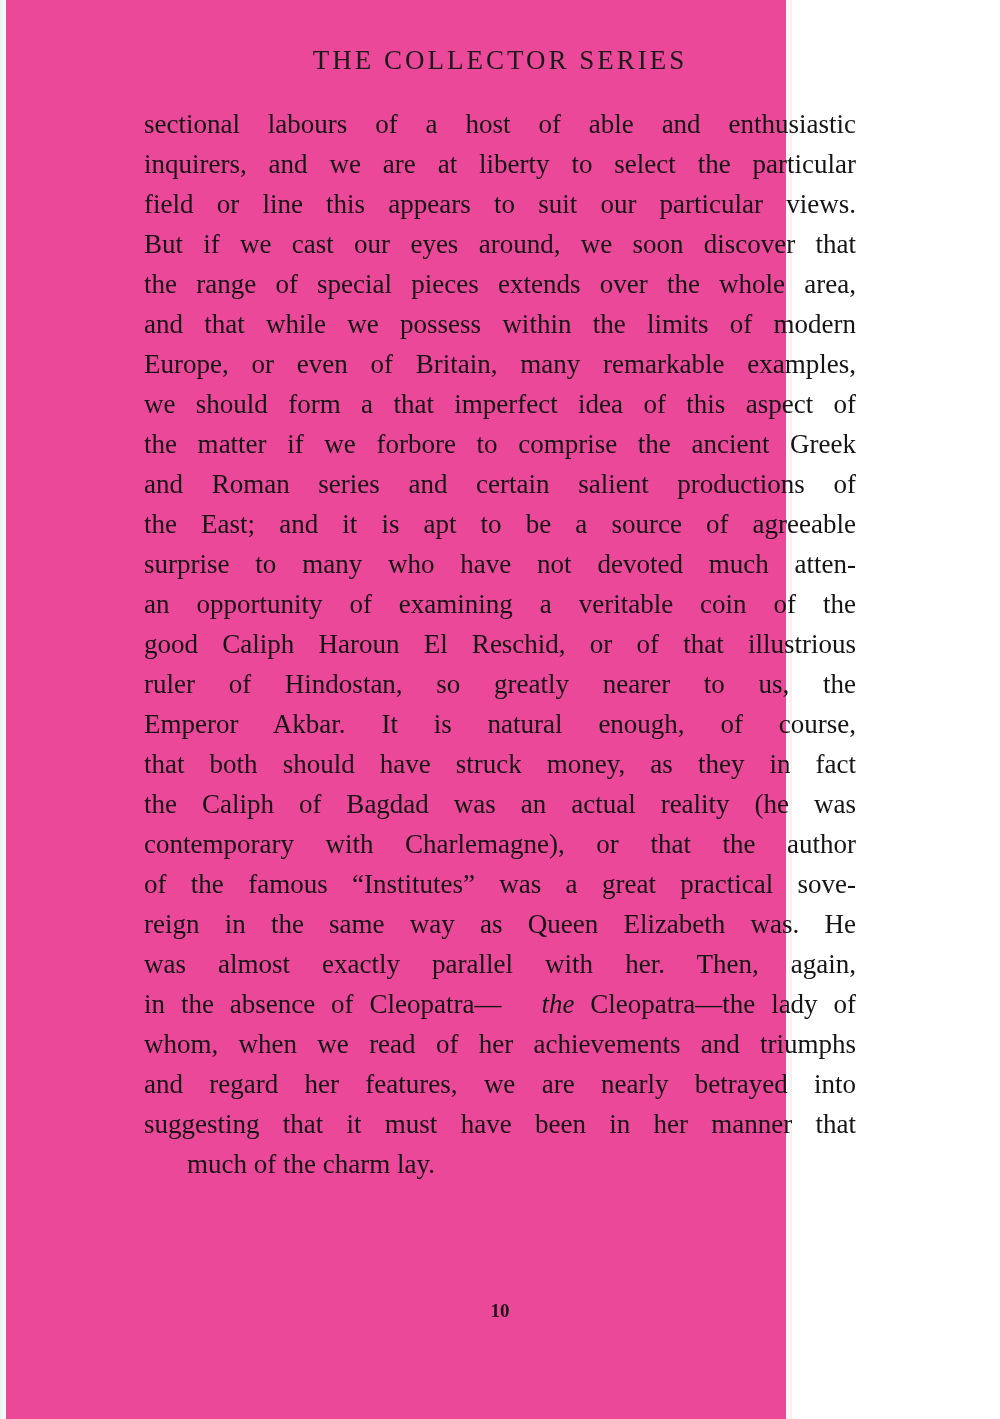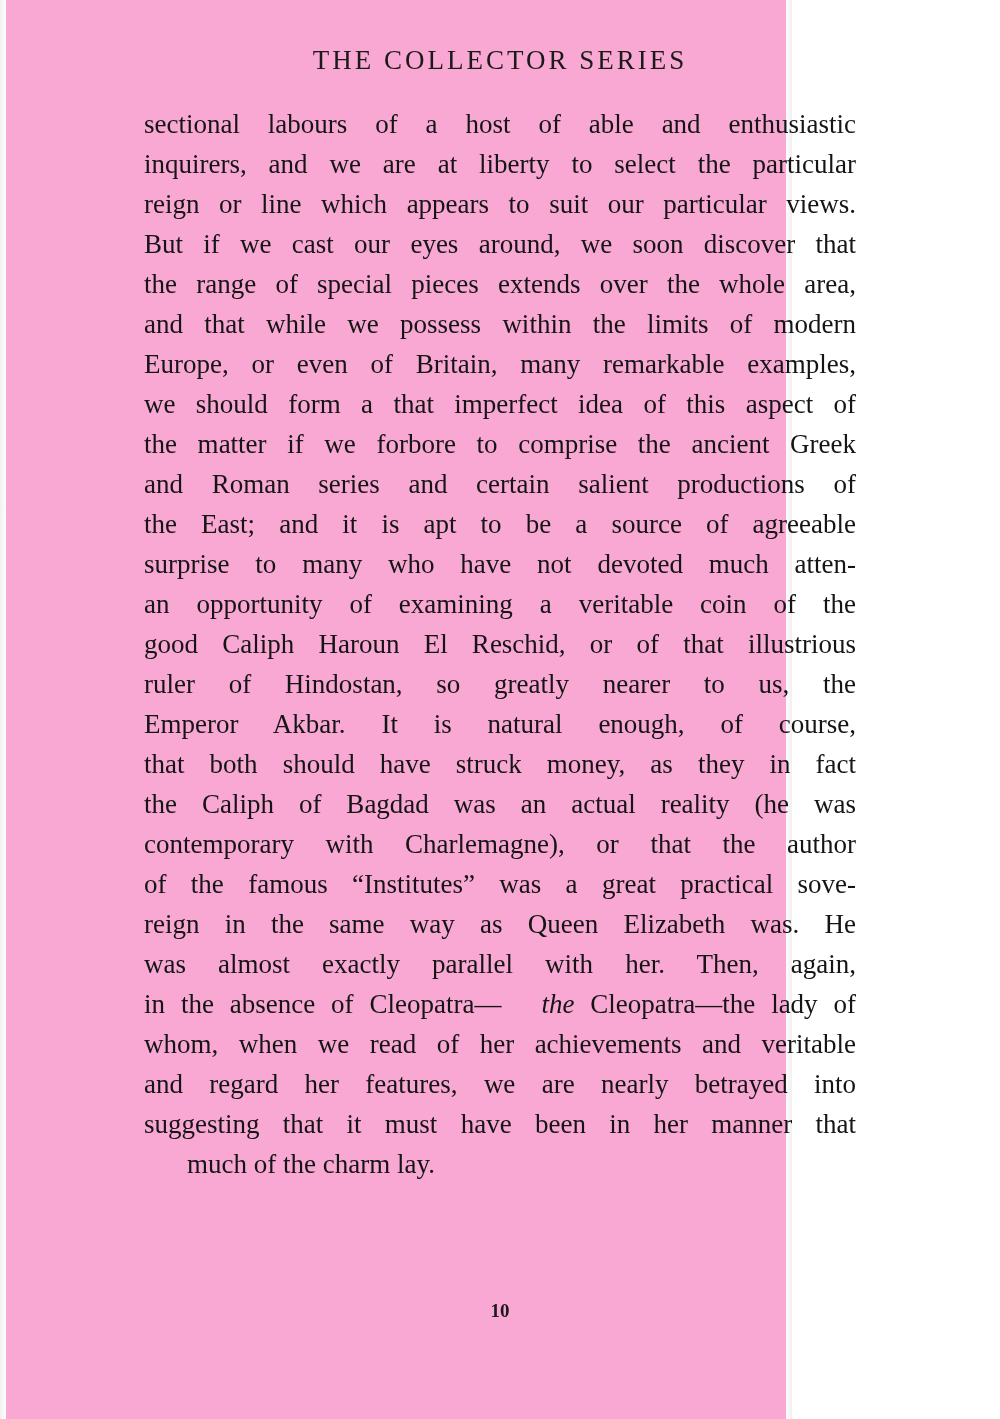--- a/index.html
+++ b/index.html
@@ -9,21 +9,21 @@
       background: #ffffff;
       position: relative;
       overflow: hidden;
       font-family: "Liberation Serif", "DejaVu Serif", serif;
       color: #151515;
     }
     .page {
       position: absolute;
       left: 0; top: 0;
       width: 792px; height: 1419px;
-      background: #f9a8d4;
+      background: #ec4899;
     }
     .edge-shadow {
       position: absolute;
       top: 0; bottom: 0;
       width: 6px;
     }
     .edge-left { left: 0; background: linear-gradient(to right, #f0f0f0, #fefefe); }
     .edge-right { right: 0; background: linear-gradient(to left, #f0f0f0, #fefefe); }
     .running-head {
       position: absolute;
@@ -74,41 +74,41 @@
 
 <div class="page">
   <div class="edge-shadow edge-left"></div>
   <div class="edge-shadow edge-right"></div>
 
   <div class="running-head">THE COLLECTOR SERIES</div>
 
   <div class="body-text">
     <span class="line">sectional labours of a host of able and enthusiastic</span>
     <span class="line">inquirers, and we are at liberty to select the particular</span>
-    <span class="line">reign or line which appears to suit our particular views.</span>
+    <span class="line">field or line this appears to suit our particular views.</span>
     <span class="line">But if we cast our eyes around, we soon discover that</span>
     <span class="line">the range of special pieces extends over the whole area,</span>
     <span class="line">and that while we possess within the limits of modern</span>
     <span class="line">Europe, or even of Britain, many remarkable examples,</span>
     <span class="line">we should form a that imperfect idea of this aspect of</span>
     <span class="line">the matter if we forbore to comprise the ancient Greek</span>
     <span class="line">and Roman series and certain salient productions of</span>
     <span class="line">the East; and it is apt to be a source of agreeable</span>
     <span class="line">surprise to many who have not devoted much atten-</span>
     <span class="line">an opportunity of examining a veritable coin of the</span>
     <span class="line">good Caliph Haroun El Reschid, or of that illustrious</span>
     <span class="line">ruler of Hindostan, so greatly nearer to us, the</span>
     <span class="line">Emperor Akbar.  It is natural enough, of course,</span>
     <span class="line">that both should have struck money, as they in fact</span>
     <span class="line">the Caliph of Bagdad was an actual reality (he was</span>
     <span class="line">contemporary with Charlemagne), or that the author</span>
     <span class="line">of the famous “Institutes” was a great practical sove-</span>
     <span class="line">reign in the same way as Queen Elizabeth was.  He</span>
     <span class="line">was almost exactly parallel with her.  Then, again,</span>
     <span class="line"><span>in the absence of Cleopatra—</span><em>the</em><span> Cleopatra—the lady of</span></span>
-    <span class="line">whom, when we read of her achievements and veritable</span>
+    <span class="line">whom, when we read of her achievements and triumphs</span>
     <span class="line">and regard her features, we are nearly betrayed into</span>
     <span class="line">suggesting that it must have been in her manner that</span>
     <span class="line last">much of the charm lay.</span>
   </div>
 
   <div class="page-number">10</div>
 </div>
 
 </body></html>

